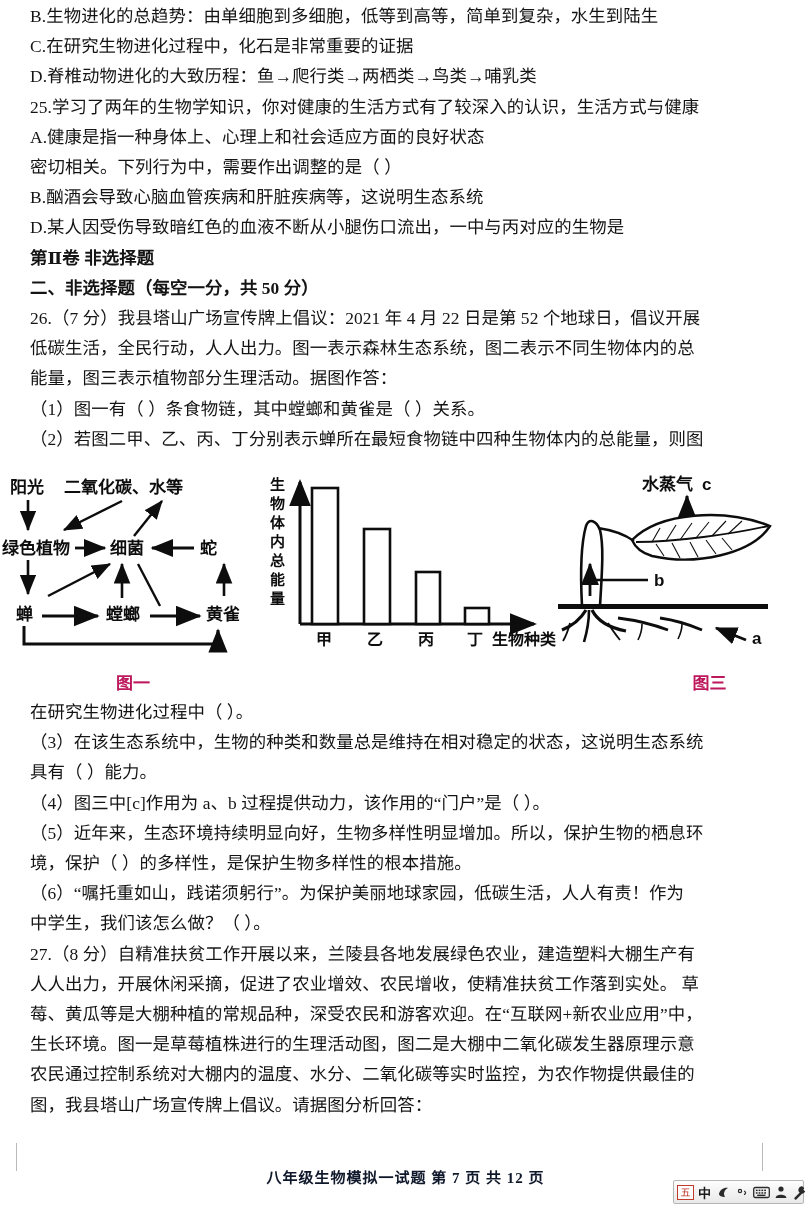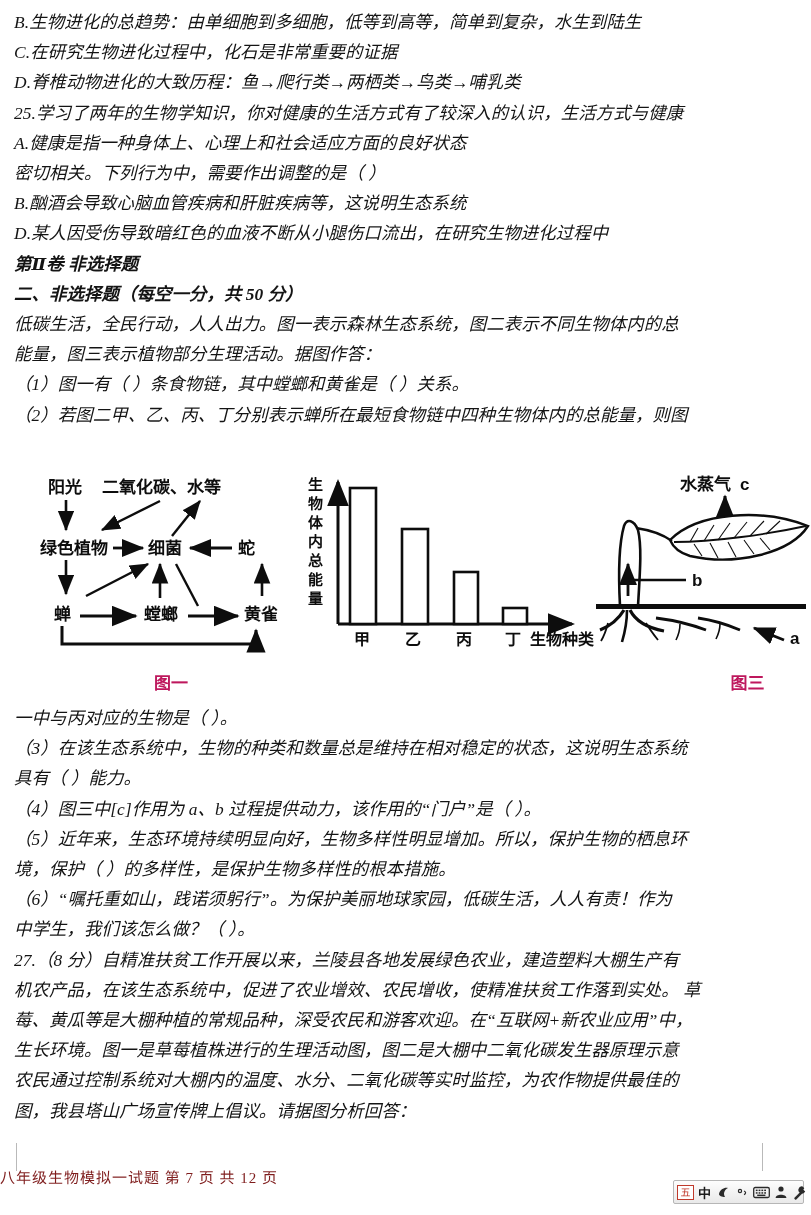--- a/index.html
+++ b/index.html
@@ -17,63 +17,64 @@
 
   
   .margin-guide{
     position:absolute;left:16px;top:1143px;width:1px;height:28px;
     background:#b9b9b9;
   }
   .margin-guide.right{left:762px;top:1143px;}
 
   .body-text{
     position:absolute;
-    left:8px;right:8px;
+    left:24px;right:8px;
     top:0;
-    padding:7px 6px 0 6px;
-    font-style:italic;
+    padding:1px 6px 0 6px;
   }
   p.line{
     margin:0 0 0 0;
     font-size:17.4px;
     line-height:30.2px;
     letter-spacing:0.1px;
     white-space:nowrap;
     color:#141414;
   }
 
   
   .figures{
     position:absolute;
     left:0;top:468px;width:811px;height:228px;
   }
-  .fig{position:absolute;top:0;height:228px;margin-left:38px;}
+  .fig{position:absolute;top:0;height:228px;}
   .fig-cap{
     position:absolute;bottom:2px;left:0;width:100%;
     text-align:center;font-size:17px;font-weight:bold;color:#be185d;
     font-family:"Liberation Serif",serif;
   }
   #fig1{left:2px;width:262px;}
   #fig2{left:266px;width:290px;}
   #fig3{left:556px;width:255px;}
 
   svg{display:block;}
   .lbl{
     font-family:"Liberation Sans","DejaVu Sans",sans-serif;
     font-weight:bold;
     fill:#0d0d0d;
   }
 
   
   .footer{
     position:absolute;left:0;top:1166px;width:811px;
+    text-align:center;
     font-size:15px;
-    color:#7f1d1d;
+    color:#0f172a;
     font-family:"Liberation Serif",serif;
     letter-spacing:1px;
+    font-weight:bold;
   }
 
   
   .ime{
     position:absolute;left:673px;top:1180px;
     width:131px;height:24px;
     background:linear-gradient(#fdfdfd,#e9e9e9);
     border:1px solid #b6b6b6;
     border-radius:2px;
     display:flex;align-items:center;
@@ -112,25 +113,26 @@
   <div class="body-text">
 
     <p class="line">B.生物进化的总趋势：由单细胞到多细胞，低等到高等，简单到复杂，水生到陆生</p>
     <p class="line">C.在研究生物进化过程中，化石是非常重要的证据</p>
     <p class="line">D.脊椎动物进化的大致历程：鱼→爬行类→两栖类→鸟类→哺乳类</p>
 
     <p class="line">25.学习了两年的生物学知识，你对健康的生活方式有了较深入的认识，生活方式与健康</p>
     <p class="line">A.健康是指一种身体上、心理上和社会适应方面的良好状态</p>
     <p class="line">密切相关。下列行为中，需要作出调整的是（        ）</p>
     <p class="line">B.酗酒会导致心脑血管疾病和肝脏疾病等，这说明生态系统</p>
-    <p class="line">D.某人因受伤导致暗红色的血液不断从小腿伤口流出，在研究生物进化过程中</p>
+    <p class="line">D.某人因受伤导致暗红色的血液不断从小腿伤口流出，一中与丙对应的生物是</p>
 
     <p class="line" style="font-weight:bold;">第Ⅱ卷 非选择题</p>
     <p class="line" style="font-weight:bold;">二、非选择题（每空一分，共 50 分）</p>
 
+    <p class="line">26.（7 分）我县塔山广场宣传牌上倡议：2021 年 4 月 22 日是第 52 个地球日，倡议开展</p>
     <p class="line">低碳生活，全民行动，人人出力。图一表示森林生态系统，图二表示不同生物体内的总</p>
     <p class="line">能量，图三表示植物部分生理活动。据图作答：</p>
     <p class="line">（1）图一有（      ）条食物链，其中螳螂和黄雀是（       ）关系。</p>
     <p class="line">（2）若图二甲、乙、丙、丁分别表示蝉所在最短食物链中四种生物体内的总能量，则图</p>
 
   </div>
 
   <div class="figures">
 
     <div class="fig" id="fig1">
@@ -271,31 +273,31 @@
         </g>
 
         <line x1="190" y1="172" x2="160" y2="160" stroke="#0d0d0d" stroke-width="2.8" marker-end="url(#ah3)"></line>
         <text class="lbl" x="196" y="176" font-size="17">a</text>
       </svg>
       <div class="fig-cap" style="padding-left:26px;">图三</div>
     </div>
   </div>
 
   <div class="body-text" style="top:696px;">
-    <p class="line">一中与丙对应的生物是（       ）。</p>
+    <p class="line">在研究生物进化过程中（       ）。</p>
     <p class="line">（3）在该生态系统中，生物的种类和数量总是维持在相对稳定的状态，这说明生态系统</p>
     <p class="line">具有（       ）能力。</p>
     <p class="line">（4）图三中[c]作用为 a、b 过程提供动力，该作用的“门户”是（        ）。</p>
     <p class="line">（5）近年来，生态环境持续明显向好，生物多样性明显增加。所以，保护生物的栖息环</p>
     <p class="line">境，保护（      ）的多样性，是保护生物多样性的根本措施。</p>
     <p class="line">（6）“嘱托重如山，践诺须躬行”。为保护美丽地球家园，低碳生活，人人有责！作为</p>
     <p class="line">中学生，我们该怎么做？（       ）。</p>
 
     <p class="line">27.（8 分）自精准扶贫工作开展以来，兰陵县各地发展绿色农业，建造塑料大棚生产有</p>
-    <p class="line">机农产品，在该生态系统中，促进了农业增效、农民增收，使精准扶贫工作落到实处。 草</p>
+    <p class="line">人人出力，开展休闲采摘，促进了农业增效、农民增收，使精准扶贫工作落到实处。 草</p>
     <p class="line">莓、黄瓜等是大棚种植的常规品种，深受农民和游客欢迎。在“互联网+新农业应用”中，</p>
     <p class="line">生长环境。图一是草莓植株进行的生理活动图，图二是大棚中二氧化碳发生器原理示意</p>
     <p class="line">农民通过控制系统对大棚内的温度、水分、二氧化碳等实时监控，为农作物提供最佳的</p>
     <p class="line">图，我县塔山广场宣传牌上倡议。请据图分析回答：</p>
   </div>
 
   <div class="footer">八年级生物模拟一试题 第 7 页 共 12 页</div>
 
   <div class="ime">
     <div class="ime-btn ime-logo">五</div>

